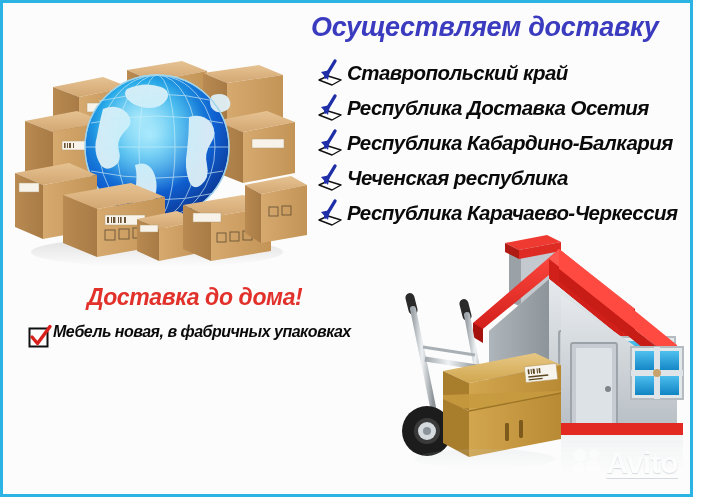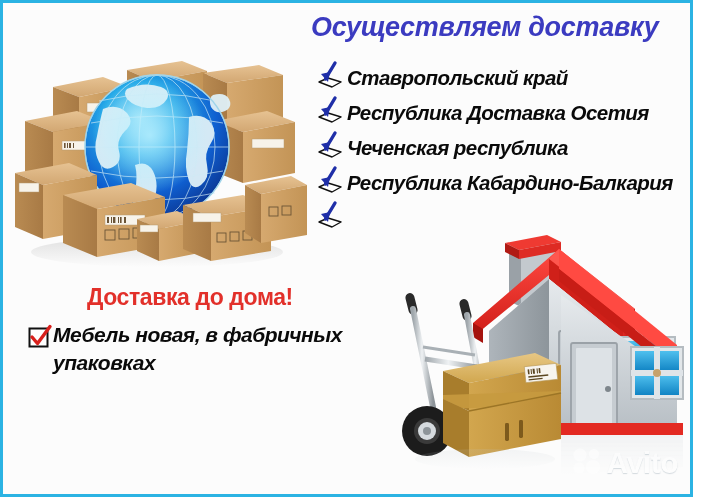--- a/index.html
+++ b/index.html
@@ -35,21 +35,21 @@
   #region-list {
     position: absolute;
     left: 312px;
     top: 52px;
     width: 404px;
   }
   .region-row {
     position: relative;
     height: 35px;
     display: flex;
-    align-items: flex-end;
+    align-items: center;
   }
   .arrow-box-icon {
     position: relative;
     width: 30px;
     height: 30px;
     flex: 0 0 30px;
     margin-right: 2px;
   }
   .arrow-box-icon svg { display: block; }
   .region-label {
@@ -61,20 +61,21 @@
     white-space: nowrap;
   }
 
   
   #subhead {
     position: absolute;
     left: 84px;
     top: 281px;
     font-size: 23px;
     font-weight: bold;
+    font-style: italic;
     color: #e2302a;
     letter-spacing: -0.4px;
     white-space: nowrap;
   }
   #promise-list {
     position: absolute;
     left: 24px;
     top: 318px;
     width: 350px;
   }
@@ -85,21 +86,21 @@
   }
   .check-box-icon {
     position: relative;
     width: 26px;
     height: 26px;
     flex: 0 0 26px;
     margin-top: 3px;
   }
   .check-box-icon svg { display: block; }
   .promise-label {
-    font-size: 21px;
+    font-size: 16px;
     font-weight: bold;
     font-style: italic;
     color: #0a0a0a;
     letter-spacing: -0.5px;
     line-height: 1.33;
     max-width: 318px;
   }
 
   
   #globe-art {
@@ -127,20 +128,21 @@
     align-items: center;
     opacity: 0.55;
   }
   #avito-watermark .avito-text {
     font-size: 30px;
     font-weight: bold;
     color: #ffffff;
     text-shadow: 0 1px 1px rgba(120,140,155,0.55);
     letter-spacing: -0.5px;
     margin-left: 5px;
+    text-decoration: underline;
   }
 </style>
 </head>
 <body>
 
 <div id="ad">
 
   <div id="globe-art">
     <svg width="300" height="250" viewBox="0 0 300 250">
       <defs>
@@ -321,42 +323,43 @@
     </div>
 
     <div class="region-row">
       <span class="arrow-box-icon">
         <svg width="30" height="30" viewBox="0 0 30 30">
           <polygon points="4,22 13,18 26,22 17,27" fill="#ffffff" stroke="#111111" stroke-width="1.4" stroke-linejoin="round"></polygon>
           <path d="M20 3 C16 10 13 14 10.5 19" stroke="#1f2fa8" stroke-width="3.4" fill="none" stroke-linecap="round"></path>
           <polygon points="6,14 13,22 15,12" fill="#1f2fa8"></polygon>
         </svg>
       </span>
-      <span class="region-label">Чеченская республика</span>
+      <span class="region-label">Республика Кабардино-Балкария</span>
     </div>
 
     <div class="region-row">
       <span class="arrow-box-icon">
         <svg width="30" height="30" viewBox="0 0 30 30">
           <polygon points="4,22 13,18 26,22 17,27" fill="#ffffff" stroke="#111111" stroke-width="1.4" stroke-linejoin="round"></polygon>
           <path d="M20 3 C16 10 13 14 10.5 19" stroke="#1f2fa8" stroke-width="3.4" fill="none" stroke-linecap="round"></path>
           <polygon points="6,14 13,22 15,12" fill="#1f2fa8"></polygon>
         </svg>
       </span>
-      <span class="region-label">Республика Кабардино-Балкария</span>
+      <span class="region-label">Чеченская республика</span>
     </div>
 
     <div class="region-row">
       <span class="arrow-box-icon">
         <svg width="30" height="30" viewBox="0 0 30 30">
           <polygon points="4,22 13,18 26,22 17,27" fill="#ffffff" stroke="#111111" stroke-width="1.4" stroke-linejoin="round"></polygon>
           <path d="M20 3 C16 10 13 14 10.5 19" stroke="#1f2fa8" stroke-width="3.4" fill="none" stroke-linecap="round"></path>
           <polygon points="6,14 13,22 15,12" fill="#1f2fa8"></polygon>
         </svg>
       </span>
+      <span class="region-label">Республика Карачаево-Черкессия</span>
     </div>
 
   </div>
 
   <div id="subhead">Доставка до дома!</div>
 
   <div id="promise-list">
 
     <div class="promise-row">
       <span class="check-box-icon">

